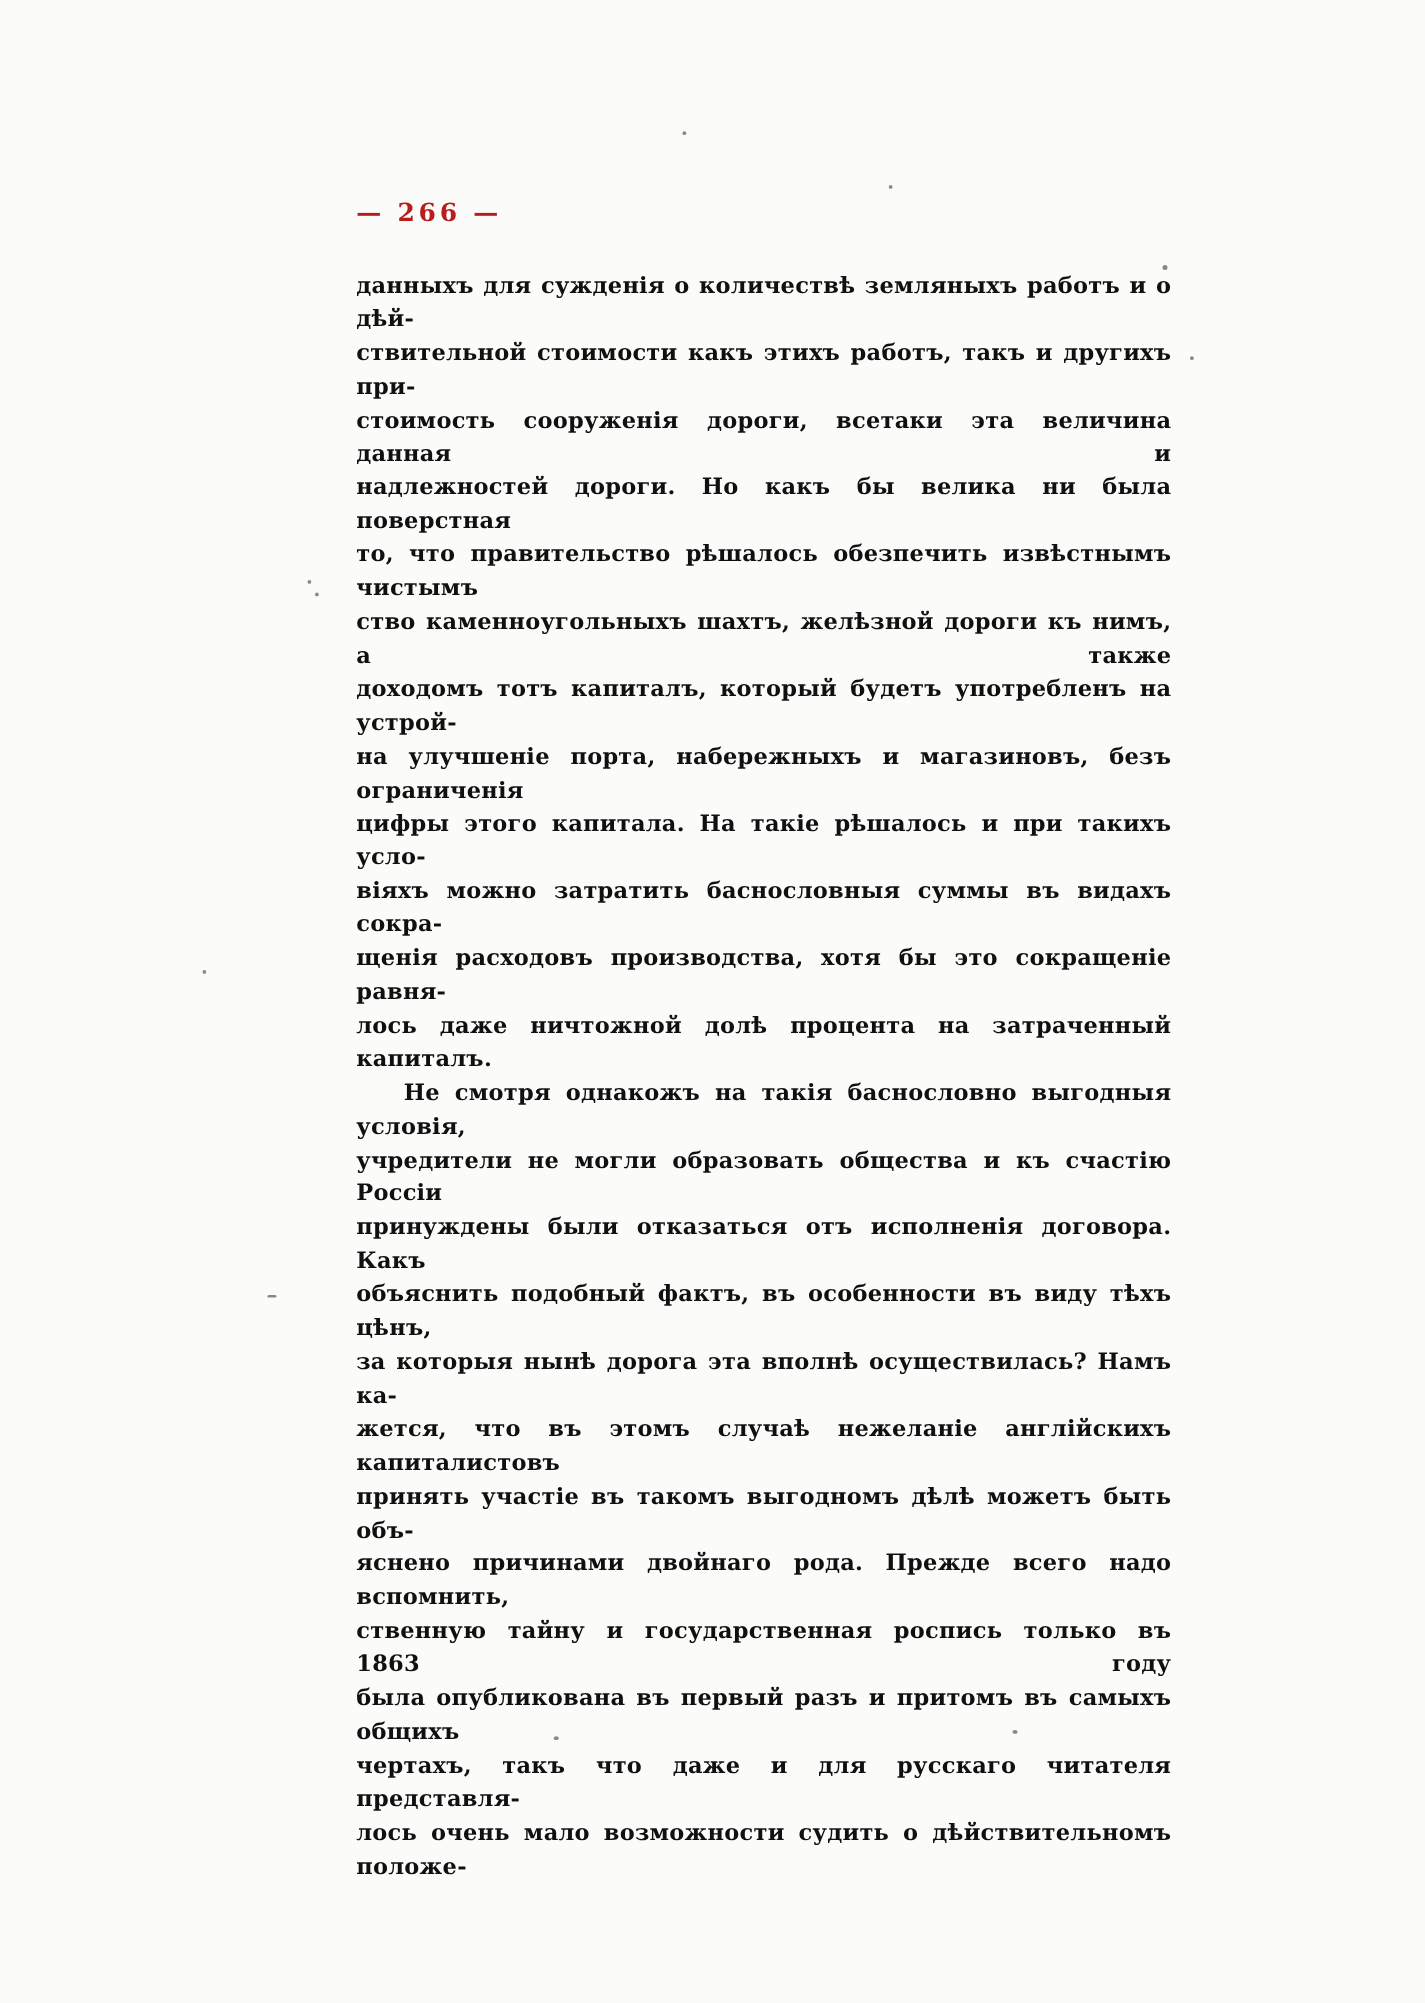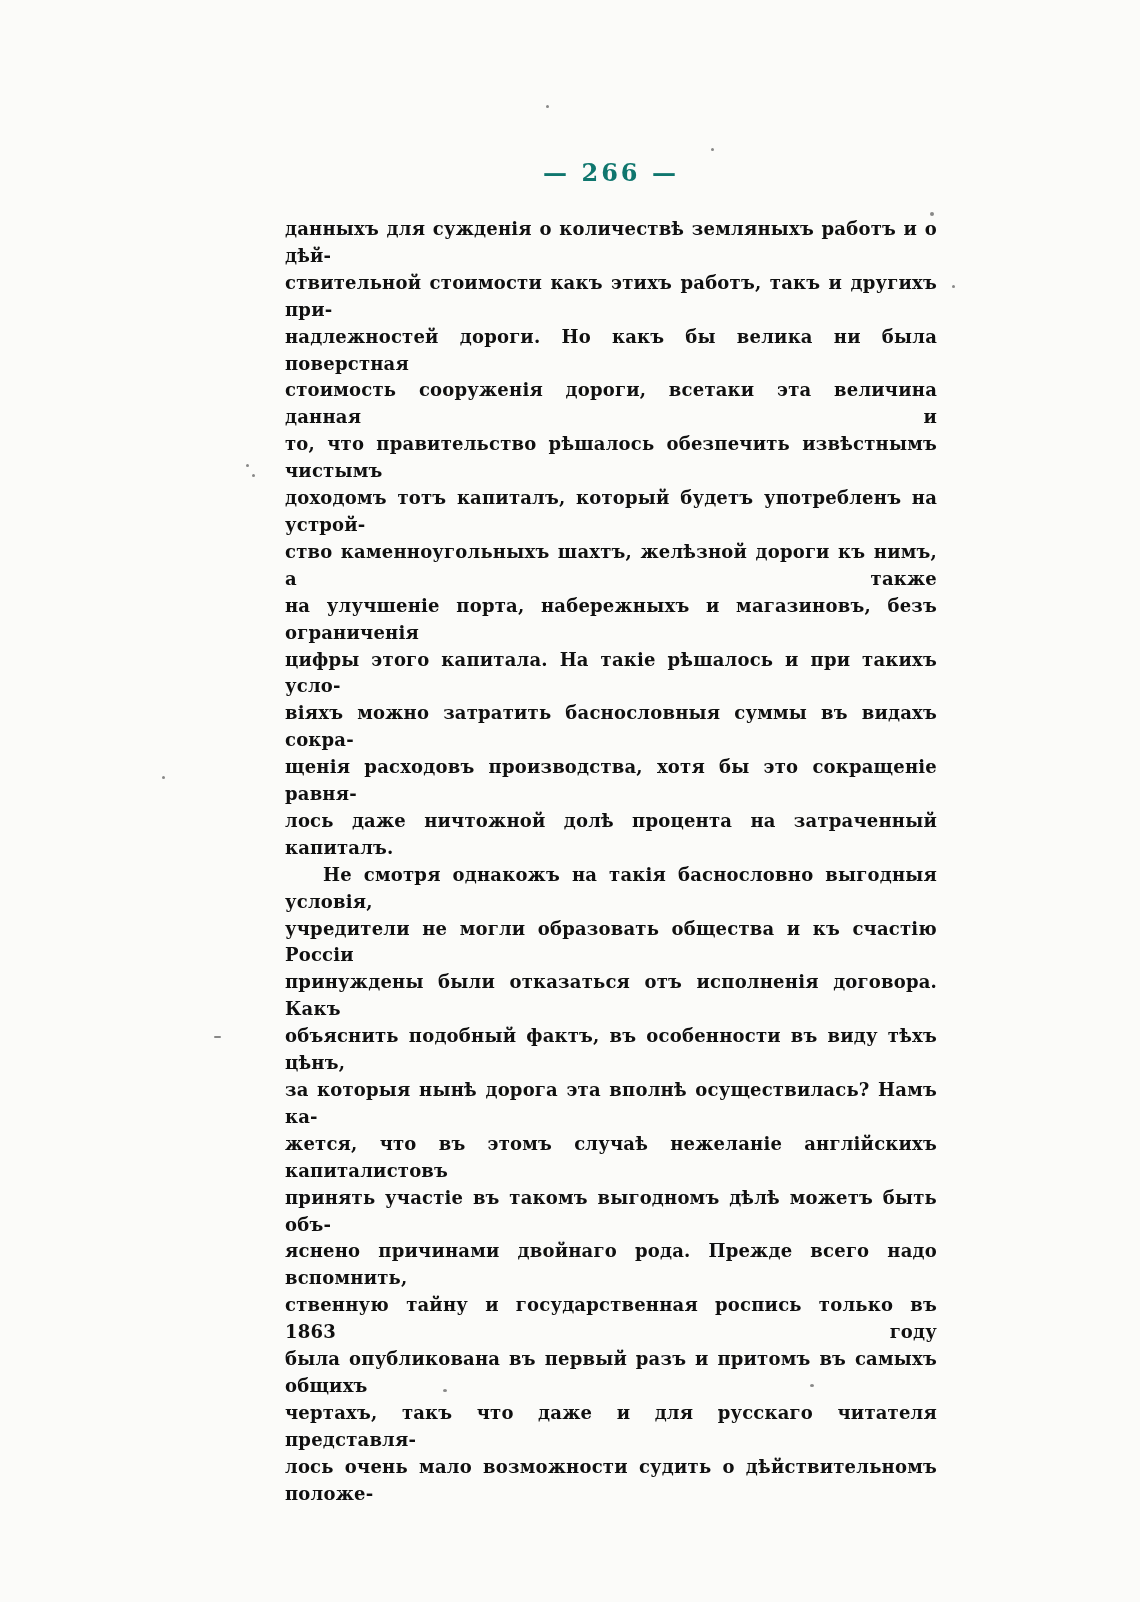--- a/index.html
+++ b/index.html
@@ -15,24 +15,24 @@
     color: #101010;
     font-family: "DejaVu Serif", serif;
     font-weight: 700;
     overflow: hidden;
   }
   .page-header {
     position: absolute;
     top: 158px;
     left: 285px;
     width: 652px;
-    text-align: center;
-    font-size: 24px;
+    text-align: left;
+    font-size: 20px;
     letter-spacing: 3px;
-    color: #0f766e;
+    color: #b91c1c;
   }
   .text-block {
     position: absolute;
     top: 216px;
     left: 285px;
     width: 652px;
     font-size: 18px;
     letter-spacing: 0.2px;
   }
   .text-line {
@@ -67,25 +67,25 @@
   <div class="speck" style="left:443px; top:1389px; width:4px; height:3px;"></div>
   <div class="speck" style="left:810px; top:1384px; width:4px; height:3px;"></div>
 
   <div class="page-header">— 266 —</div>
 
   <div class="text-block">
 
     <div class="paragraph">
         <div class="text-line">данныхъ для сужденія о количествѣ земляныхъ работъ и о дѣй-</div>
         <div class="text-line">ствительной стоимости какъ этихъ работъ, такъ и другихъ при-</div>
+        <div class="text-line">стоимость сооруженія дороги, всетаки эта величина данная и</div>
         <div class="text-line">надлежностей дороги. Но какъ бы велика ни была поверстная</div>
-        <div class="text-line">стоимость сооруженія дороги, всетаки эта величина данная и</div>
         <div class="text-line">то, что правительство рѣшалось обезпечить извѣстнымъ чистымъ</div>
+        <div class="text-line">ство каменноугольныхъ шахтъ, желѣзной дороги къ нимъ, а также</div>
         <div class="text-line">доходомъ тотъ капиталъ, который будетъ употребленъ на устрой-</div>
-        <div class="text-line">ство каменноугольныхъ шахтъ, желѣзной дороги къ нимъ, а также</div>
         <div class="text-line">на улучшеніе порта, набережныхъ и магазиновъ, безъ ограниченія</div>
         <div class="text-line">цифры этого капитала. На такіе рѣшалось и при такихъ усло-</div>
         <div class="text-line">віяхъ можно затратить баснословныя суммы въ видахъ сокра-</div>
         <div class="text-line">щенія расходовъ производства, хотя бы это сокращеніе равня-</div>
         <div class="text-line">лось даже ничтожной долѣ процента на затраченный капиталъ.</div>
       </div>
 
     <div class="paragraph indented">
         <div class="text-line">Не смотря однакожъ на такія баснословно выгодныя условія,</div>
         <div class="text-line">учредители не могли образовать общества и къ счастію Россіи</div>

